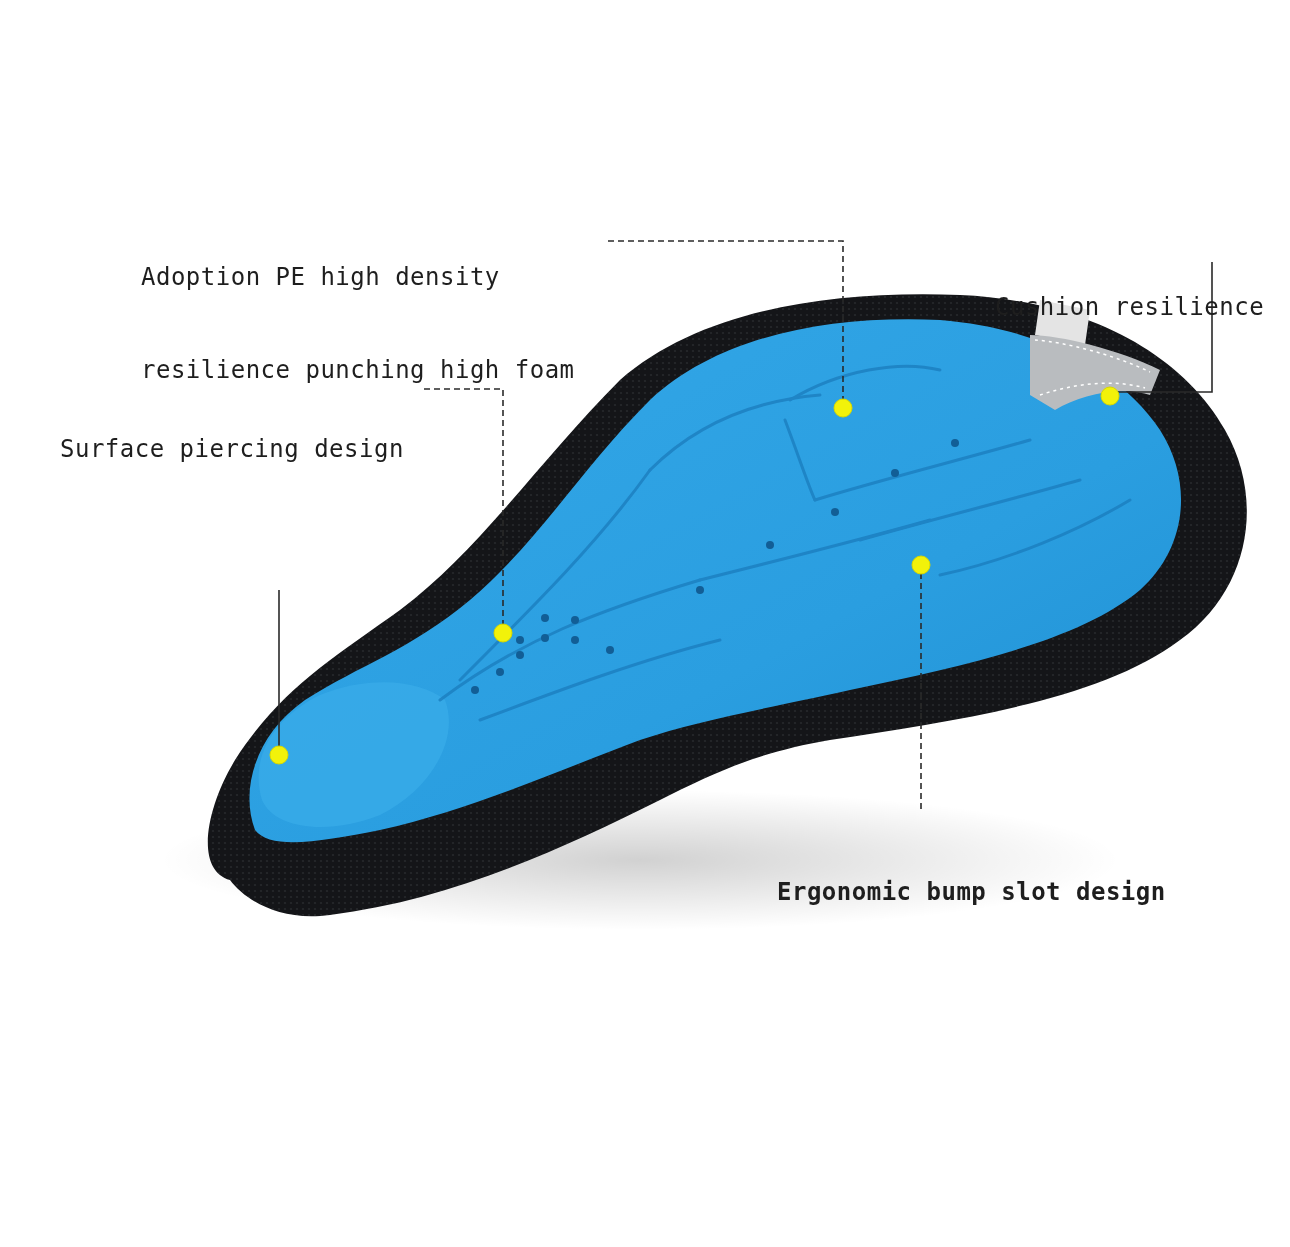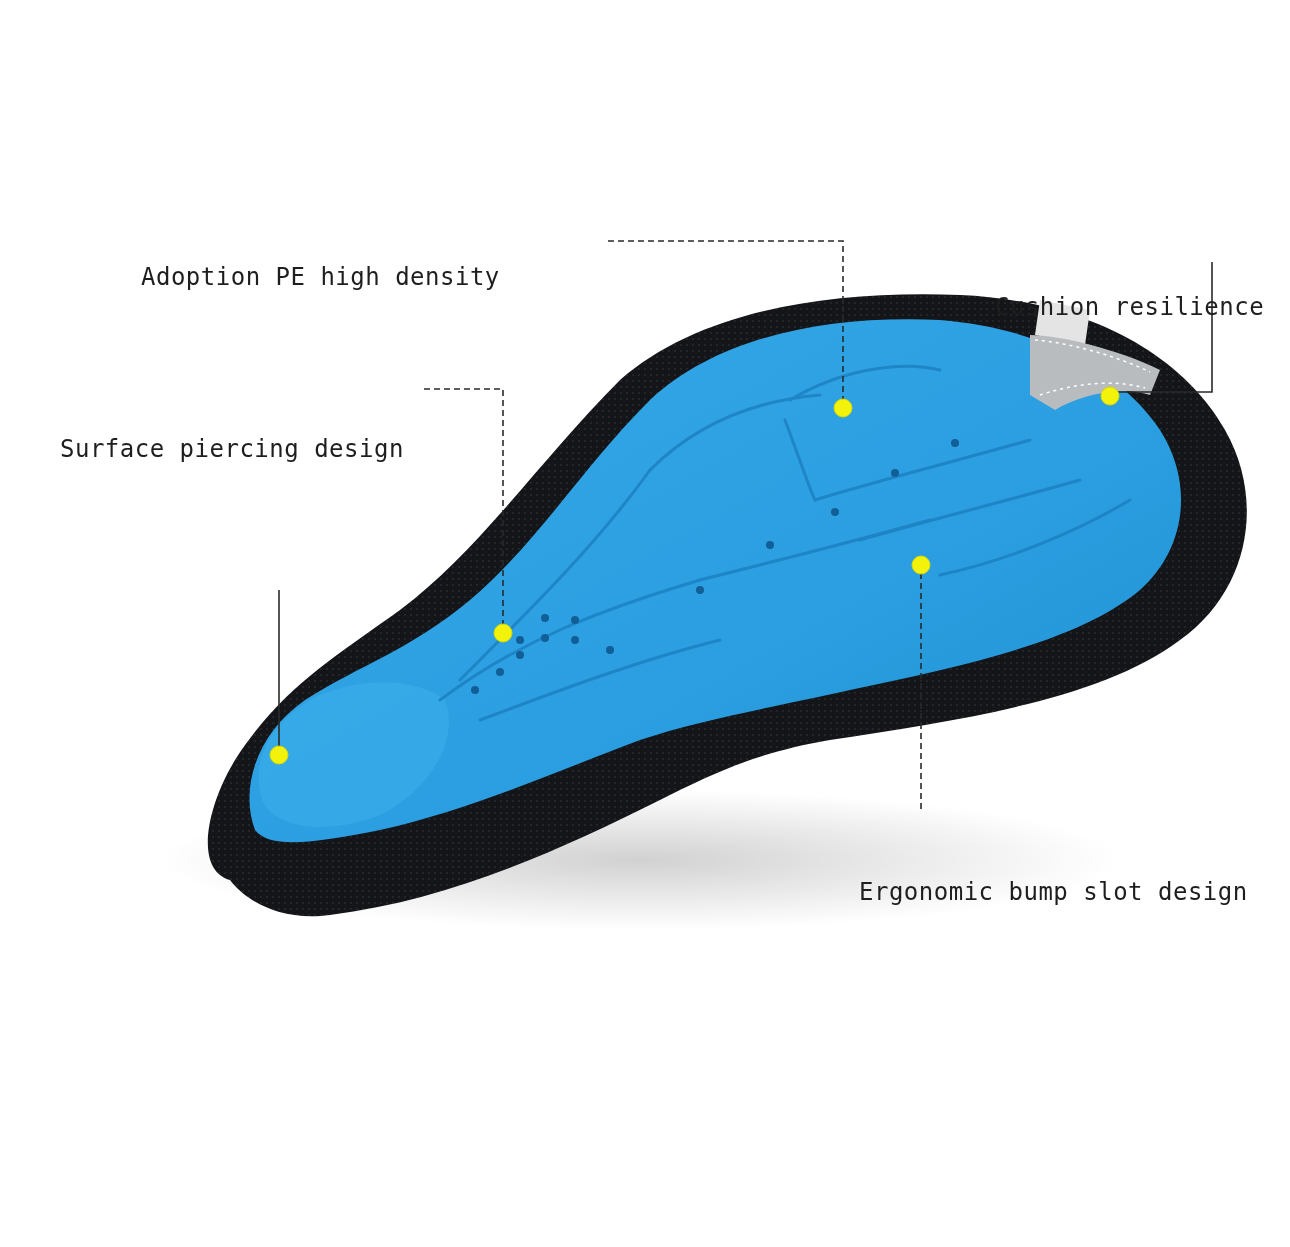--- a/index.html
+++ b/index.html
@@ -13,21 +13,21 @@
       line-height: 31px;
       color: #1e1e1e;
       white-space: pre;
       letter-spacing: 0.5px;
     }
     .label span { display: block; }
     #lbl-pe { left: 141px; top: 200px; }
     #lbl-reflect { left: 995px; top: 230px; }
     #lbl-surface { left: 60px; top: 372px; text-align: right; }
     #lbl-wick { left: 140px; top: 499px; }
-    #lbl-ergo { left: 859px; top: 815px; }
+    #lbl-ergo { left: 777px; top: 815px; font-weight: bold; }
   </style>
 </head>
 <body>
 
 <div class="stage">
   <svg width="1290" height="1247" viewBox="0 0 1290 1247">
     <defs>
       <radialGradient id="shadowGrad" cx="50%" cy="50%" r="50%">
         <stop offset="0%" stop-color="#000" stop-opacity="0.18"></stop>
         <stop offset="100%" stop-color="#000" stop-opacity="0"></stop>
@@ -126,20 +126,21 @@
       <circle cx="843" cy="408" r="9"></circle>
       <circle cx="1110" cy="396" r="9"></circle>
       <circle cx="503" cy="633" r="9"></circle>
       <circle cx="279" cy="755" r="9"></circle>
       <circle cx="921" cy="565" r="9"></circle>
     </g>
   </svg>
 
   <div class="label" id="lbl-pe">
     <span>Adoption PE high density</span>
+    <span>resilience punching high foam</span>
   </div>
 
   <div class="label" id="lbl-reflect">
     <span>Cushion resilience</span>
   </div>
 
   <div class="label" id="lbl-surface">
     <span>Surface piercing design</span>
   </div>
 

